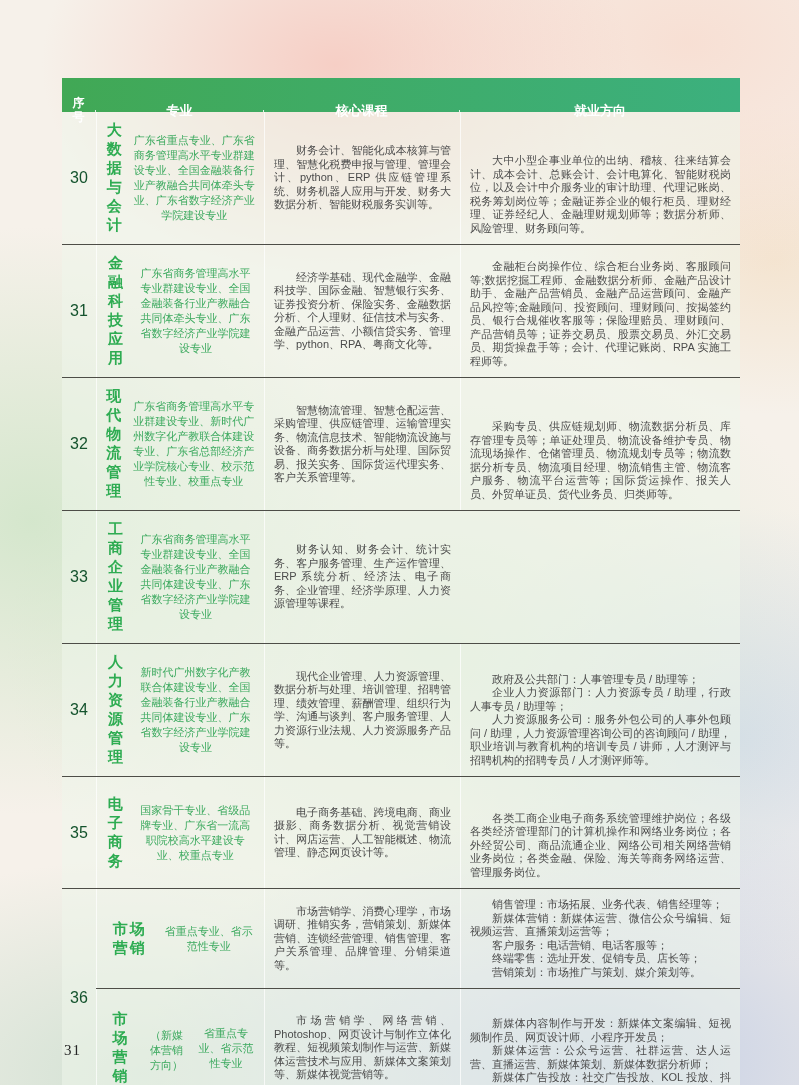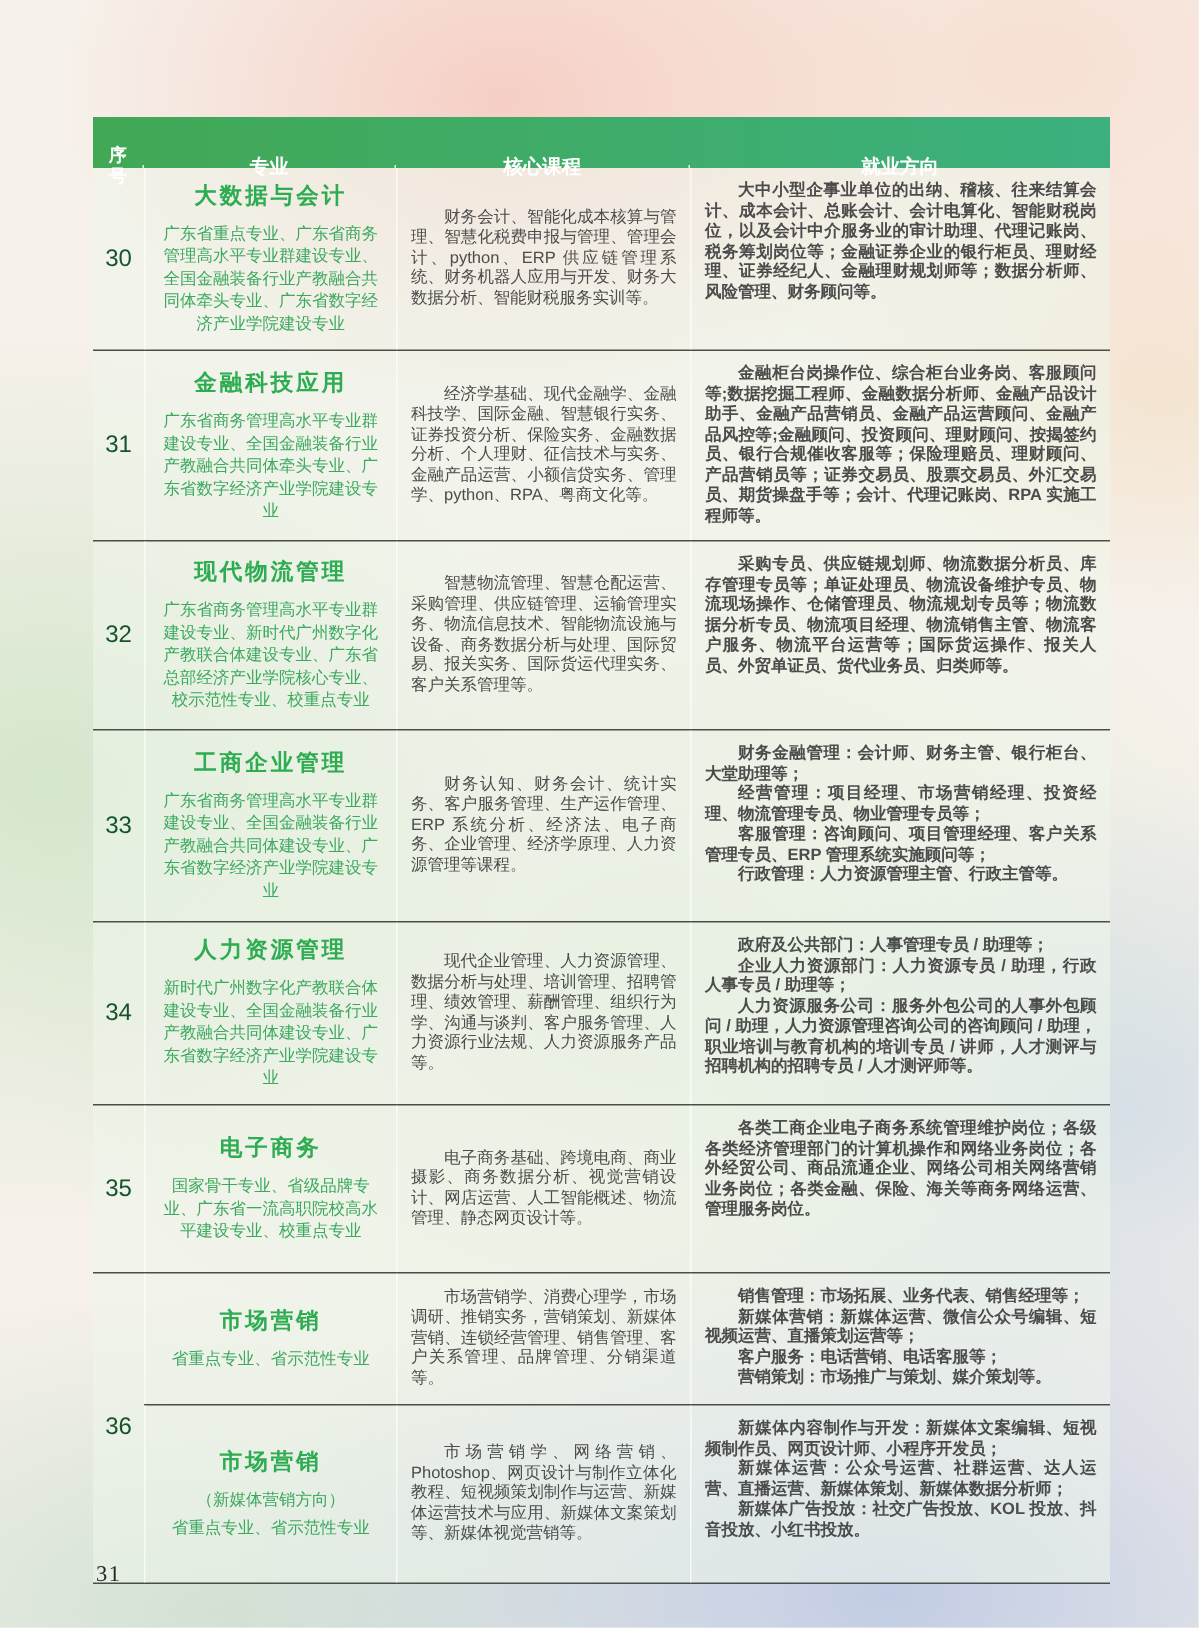--- a/index.html
+++ b/index.html
@@ -50,38 +50,37 @@
     border-bottom: 1.5px solid #4d4d47;
   }
   .cell { padding: 9px 9px; }
   .c-no {
     width: 34px;
     display: flex; align-items: center; justify-content: center;
     font-size: 16px; color: #14532d; padding: 0;
   }
   .c-major {
     width: 168px;
-    display: flex; flex-direction: column; align-items: center; justify-content: center;
+    display: flex; flex-direction: row; align-items: center; justify-content: center;
     text-align: center;
     border-left: 1px solid rgba(255,255,255,0.7);
     gap: 9px;
   }
   .major-title { color: #2eac52; font-weight: bold; font-size: 15px; letter-spacing: 2px; }
   .major-sub { color: #3ba95e; font-size: 11px; line-height: 15px; margin-bottom: -5px; }
   .major-desc { color: #3ba95e; font-size: 11px; line-height: 15px; }
   .c-courses {
     width: 196px;
     display: flex; flex-direction: column; justify-content: center;
     border-left: 1px solid rgba(255,255,255,0.7);
   }
   .c-jobs {
     width: 280px;
-    display: flex; flex-direction: column; justify-content: flex-start;
+    display: flex; flex-direction: column; justify-content: flex-end;
     border-left: 1px solid rgba(255,255,255,0.7);
-    font-weight: bold;
   }
   .c-courses p, .c-jobs p {
     font-size: 11px; line-height: 13.5px; color: #4c4c4c;
     text-align: justify; text-indent: 2em;
   }
   
   .r30 { min-height: 118px; } .r31 { min-height: 124px; }
   .r32 { min-height: 126px; } .r33 { min-height: 128px; }
   .r34 { min-height: 122px; } .r35 { min-height: 112px; }
   .group-body { display: flex; flex-direction: column; flex: 1; }
@@ -154,26 +153,20 @@
 
     <div class="row r33">
       <div class="cell c-no">33</div>
       <div class="cell c-major">
         <div class="major-title">工商企业管理</div>
         <div class="major-desc">广东省商务管理高水平专业群建设专业、全国金融装备行业产教融合共同体建设专业、广东省数字经济产业学院建设专业</div>
       </div>
       <div class="cell c-courses">
         <p>财务认知、财务会计、统计实务、客户服务管理、生产运作管理、ERP 系统分析、经济法、电子商务、企业管理、经济学原理、人力资源管理等课程。</p>
       </div>
-      <div class="cell c-jobs">
-        <p>财务金融管理：会计师、财务主管、银行柜台、大堂助理等；</p>
-        <p>经营管理：项目经理、市场营销经理、投资经理、物流管理专员、物业管理专员等；</p>
-        <p>客服管理：咨询顾问、项目管理经理、客户关系管理专员、ERP 管理系统实施顾问等；</p>
-        <p>行政管理：人力资源管理主管、行政主管等。</p>
-      </div>
     </div>
 
     <div class="row r34">
       <div class="cell c-no">34</div>
       <div class="cell c-major">
         <div class="major-title">人力资源管理</div>
         <div class="major-desc">新时代广州数字化产教联合体建设专业、全国金融装备行业产教融合共同体建设专业、广东省数字经济产业学院建设专业</div>
       </div>
       <div class="cell c-courses">
         <p>现代企业管理、人力资源管理、数据分析与处理、培训管理、招聘管理、绩效管理、薪酬管理、组织行为学、沟通与谈判、客户服务管理、人力资源行业法规、人力资源服务产品等。</p>
@@ -208,20 +201,21 @@
             <div class="major-title">市场营销</div>
             <div class="major-desc">省重点专业、省示范性专业</div>
           </div>
           <div class="cell c-courses">
             <p>市场营销学、消费心理学，市场调研、推销实务，营销策划、新媒体营销、连锁经营管理、销售管理、客户关系管理、品牌管理、分销渠道等。</p>
           </div>
           <div class="cell c-jobs">
             <p>销售管理：市场拓展、业务代表、销售经理等；</p>
             <p>新媒体营销：新媒体运营、微信公众号编辑、短视频运营、直播策划运营等；</p>
             <p>客户服务：电话营销、电话客服等；</p>
+            <p>终端零售：选址开发、促销专员、店长等；</p>
             <p>营销策划：市场推广与策划、媒介策划等。</p>
           </div>
         </div>
 
         <div class="subrow subrow-b">
           <div class="cell c-major">
             <div class="major-title">市场营销</div>
             <div class="major-sub">（新媒体营销方向）</div>
             <div class="major-desc">省重点专业、省示范性专业</div>
           </div>

